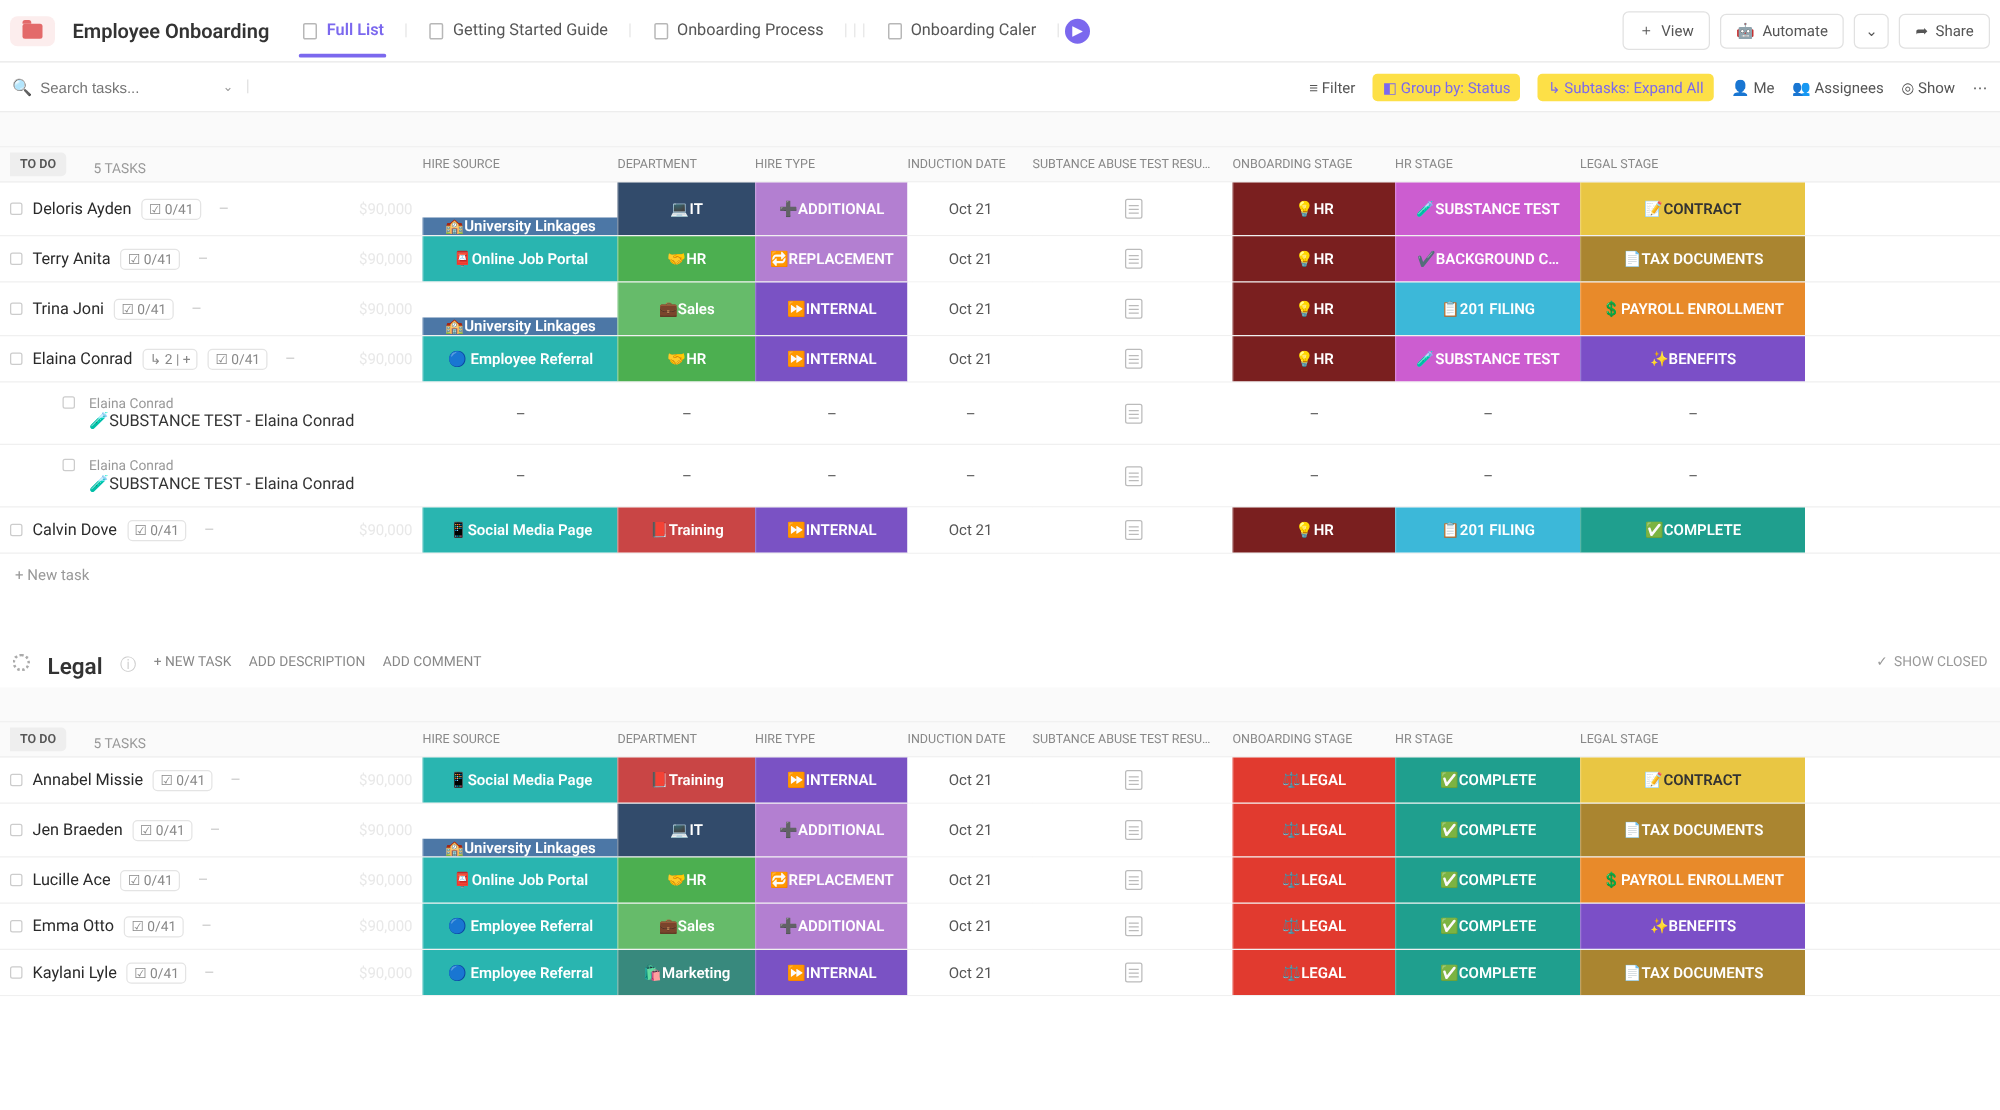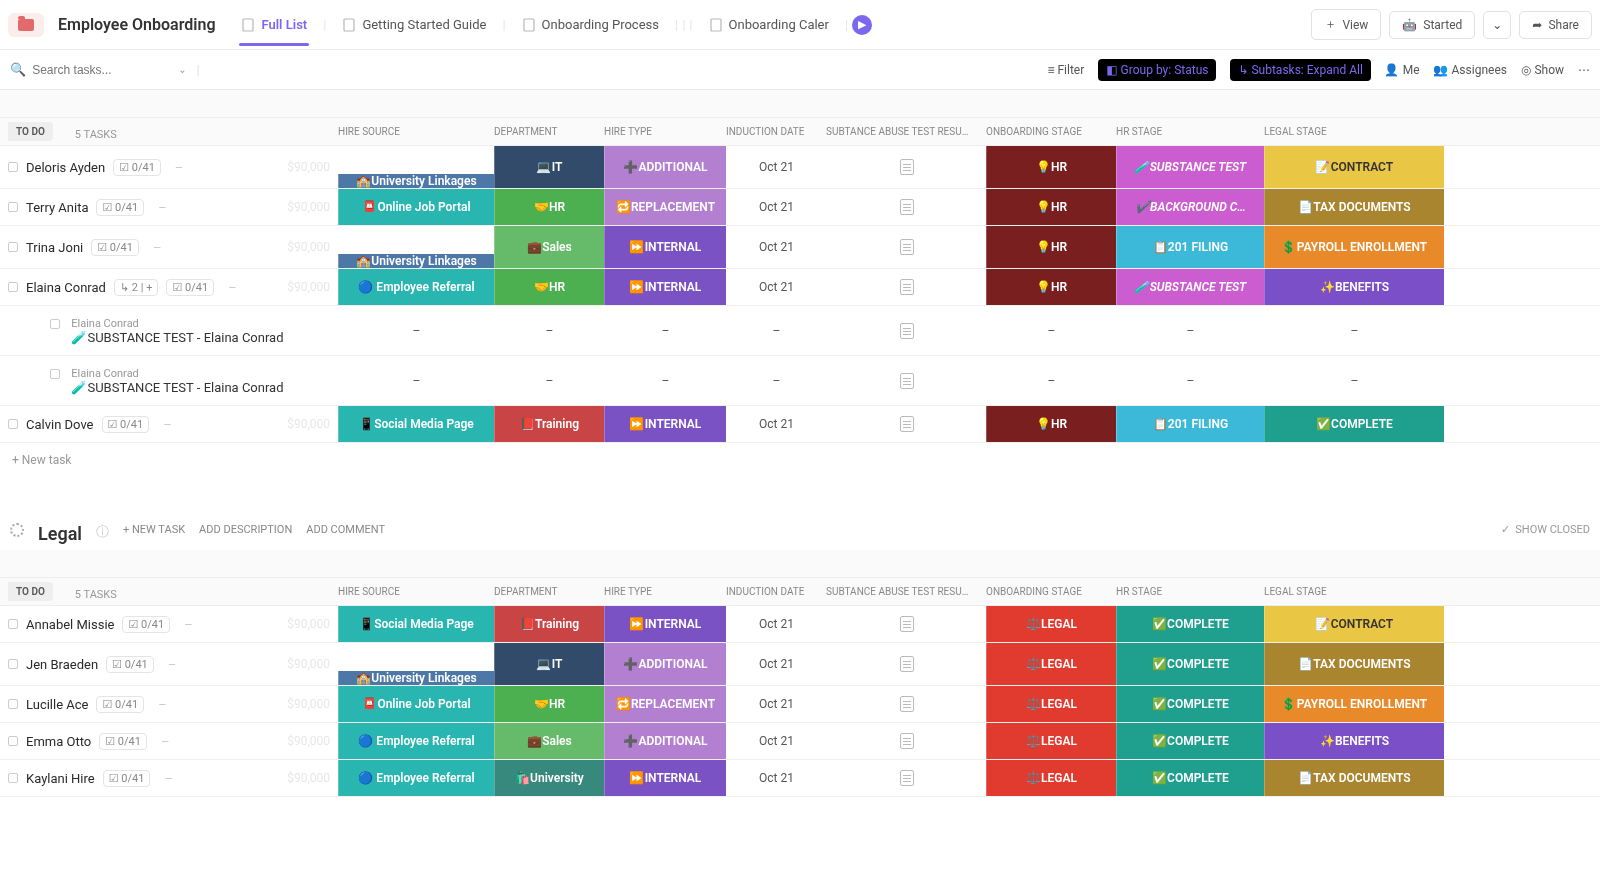--- a/index.html
+++ b/index.html
@@ -16,21 +16,21 @@
   .tab-icon { width: 14px; height: 14px; opacity: .6; }
   .scroll-indicator { width: 20px; height: 20px; border-radius: 50%; background: #7b68ee; display: flex; align-items: center; justify-content: center; color: #fff; font-size: 11px; }
   .top-actions { margin-left: auto; display: flex; align-items: center; gap: 8px; }
   .btn { display: flex; align-items: center; gap: 6px; padding: 6px 12px; border: 1px solid #e1e1e1; border-radius: 5px; background: #fff; font-size: 12px; color: #555; cursor: pointer; }
   .btn.icon-only { padding: 6px 8px; }
   .toolbar { display: flex; align-items: center; height: 40px; border-bottom: 1px solid #e8e8e8; padding: 0 10px; gap: 10px; }
   .search-box { display: flex; align-items: center; gap: 6px; color: #999; }
   .search-box input { border: none; outline: none; font-size: 12px; width: 140px; }
   .chev-down { font-size: 10px; color: #999; }
   .toolbar-right { margin-left: auto; display: flex; align-items: center; gap: 14px; font-size: 12px; color: #555; }
-  .chip-violet { background: #000000; color: #7b68ee; padding: 4px 8px; border-radius: 4px; }
+  .chip-violet { background: #fde047; color: #7b68ee; padding: 4px 8px; border-radius: 4px; }
   .spacer-band { height: 28px; background: #fafafa; border-bottom: 1px solid #eee; }
   .col-headers { display: flex; align-items: center; height: 28px; font-size: 10px; color: #888; background: #fafafa; border-bottom: 1px solid #eee; }
   .status-chip { background: #eee; color: #555; font-size: 10px; font-weight: 600; padding: 4px 8px; border-radius: 0 4px 4px 0; margin-right: 14px; }
   .task-meta { font-size: 11px; color: #999; }
   .name-col { width: 338px; flex: none; padding-left: 8px; display: flex; align-items: flex-end; gap: 8px; }
   .hdr { text-align: left; }
   .c-hiresource { width: 156px; }
   .c-dept { width: 110px; }
   .c-hiretype { width: 122px; }
   .c-induction { width: 100px; }
@@ -68,21 +68,21 @@
   .bg-it { background: #324b6b; }
   .bg-hr { background: #4caf50; }
   .bg-sales { background: #66bb6a; }
   .bg-training { background: #c94545; }
   .bg-marketing { background: #38897d; }
   .bg-violetlight { background: #b37fd1; }
   .bg-violet { background: #7a52c4; }
   .bg-purple { background: #7b4fc7; }
   .bg-maroon { background: #7a1f1f; }
   .bg-red { background: #e13a2f; }
-  .bg-magenta { background: #cc5dd0; font-style: italic; }
+  .bg-magenta { background: #cc5dd0; }
   .bg-cyan { background: #3cb8d9; }
   .bg-mustard { background: #e9c643; color:#333 !important; }
   .bg-olive { background: #aa8530; }
   .bg-orange { background: #e88a2a; }
   .bg-tealdark { background: #1f9f8e; }
 
   svg.ico { width: 14px; height: 14px; }
 </style>
 </head>
 <body>
@@ -125,21 +125,21 @@
       <span style="color: rgb(230, 230, 230);">|</span>
     </div>
   <div class="scroll-indicator">▶</div>
   <div class="top-actions">
     <div class="btn">
         <span>＋</span>
         <span>View</span>
       </div>
     <div class="btn">
         <span>🤖</span>
-        <span>Started</span>
+        <span>Automate</span>
       </div>
     <div class="btn icon-only">⌄</div>
     <div class="btn">
         <span>➦</span>
         <span>Share</span>
       </div>
   </div>
 </div>
 
 <div class="toolbar">
@@ -425,28 +425,28 @@
     <div class="cell c-subabuse light">
         <span class="doc-icon"></span>
       </div>
     <div class="cell c-onboarding bg-red">⚖️LEGAL</div>
     <div class="cell c-hrstage bg-tealdark">✅COMPLETE</div>
     <div class="cell c-legalstage bg-purple">✨BENEFITS</div>
   </div>
     <div class="row">
     <div class="name-col">
       <span style="width:10px;height:10px;border:1px solid #ccc;border-radius:2px"></span>
-      <span class="name-text">Kaylani Hire</span>
+      <span class="name-text">Kaylani Lyle</span>
 
       <span class="prog-chip">☑ 0/41</span>
       <span class="dash">–</span>
       <span class="budget">$90,000</span>
     </div>
     <div class="cell c-hiresource bg-teal">🔵 Employee Referral</div>
-    <div class="cell c-dept bg-marketing">🛍️University</div>
+    <div class="cell c-dept bg-marketing">🛍️Marketing</div>
     <div class="cell c-hiretype bg-violet">⏩INTERNAL</div>
     <div class="cell c-induction plain">Oct 21</div>
     <div class="cell c-subabuse light">
         <span class="doc-icon"></span>
       </div>
     <div class="cell c-onboarding bg-red">⚖️LEGAL</div>
     <div class="cell c-hrstage bg-tealdark">✅COMPLETE</div>
     <div class="cell c-legalstage bg-olive">📄TAX DOCUMENTS</div>
   </div>
   </div>

